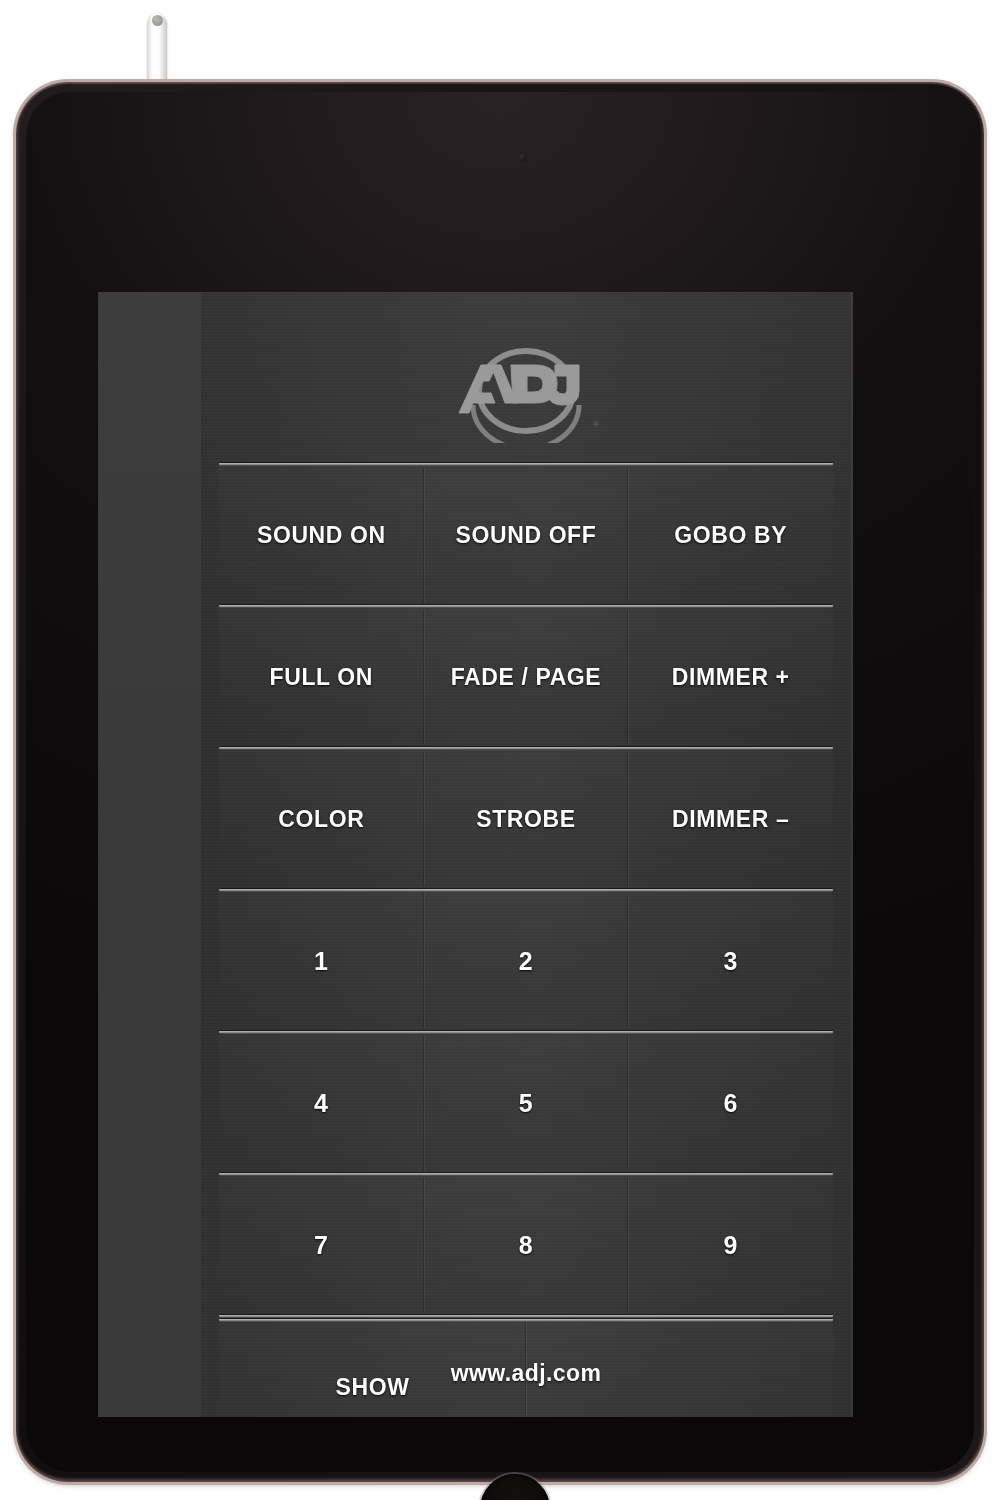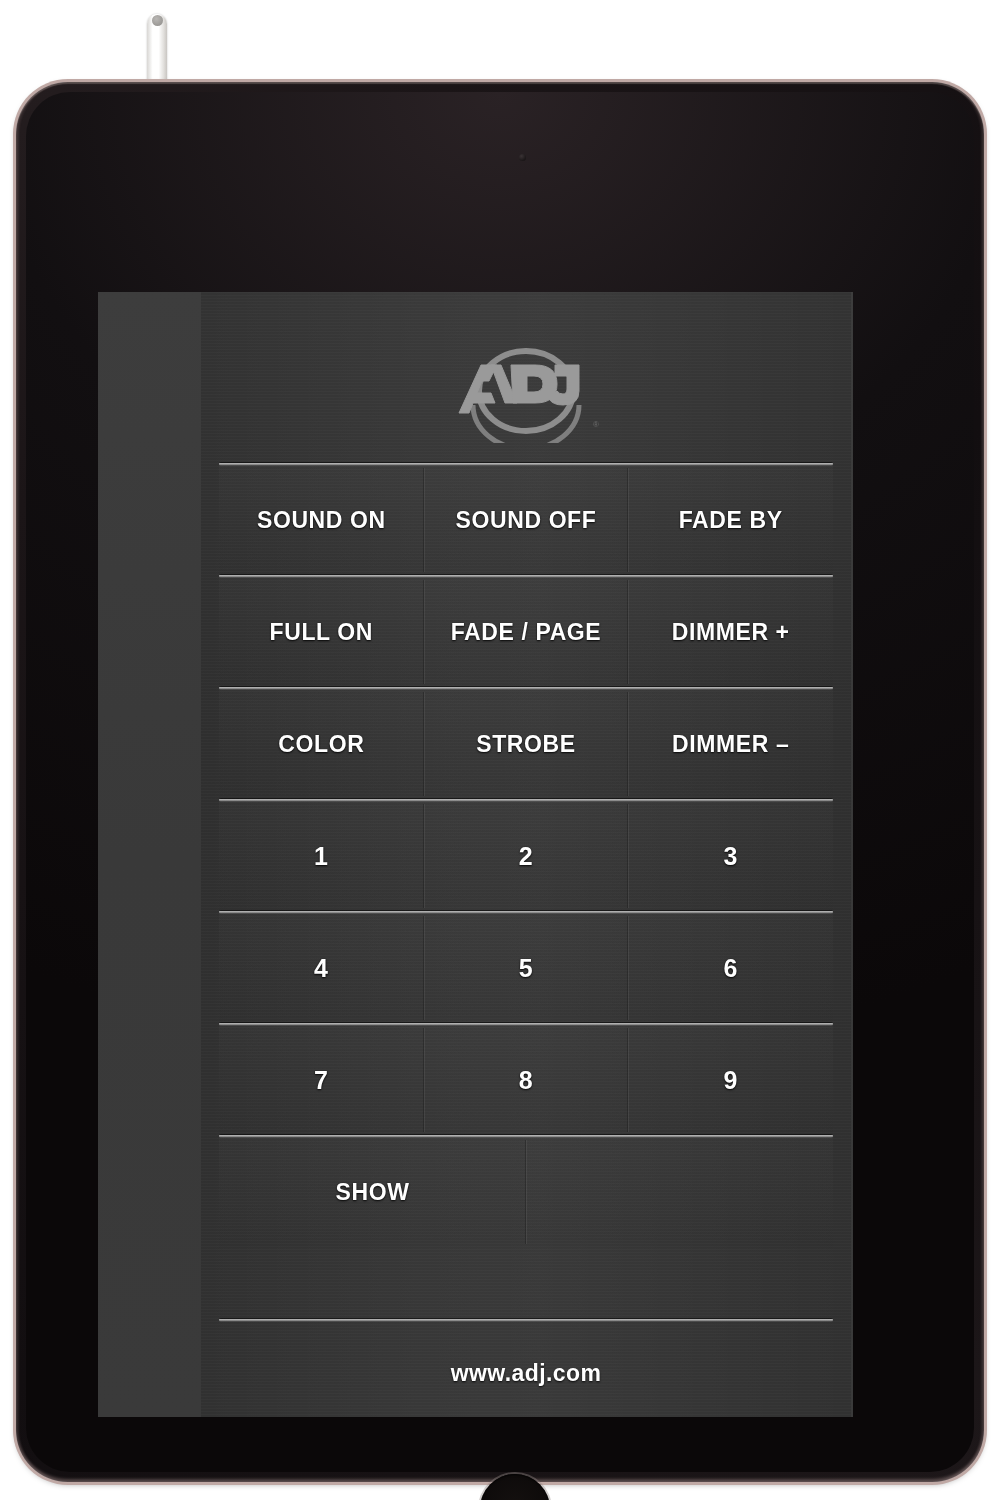--- a/index.html
+++ b/index.html
@@ -169,21 +169,21 @@
   
   #grid {
     position: absolute;
     left: 18px;
     top: 172px;
     width: 614px;
   }
   .row {
     display: flex;
     width: 614px;
-    height: 112px;
+    height: 142px;
     position: relative;
   }
   .cell {
     flex: 1 1 0;
     position: relative;
     display: flex;
     align-items: center;
     justify-content: center;
     color: #ffffff;
     font-size: 23px;
@@ -289,21 +289,21 @@
           </svg>
           <span id="logo-r">®</span>
         </div>
       </div>
 
       <div id="grid">
 
         <div class="row">
           <div class="cell">SOUND ON</div>
           <div class="cell">SOUND OFF</div>
-          <div class="cell">FADE BY</div>
+          <div class="cell">GOBO BY</div>
         </div>
 
         <div class="row">
           <div class="cell">FULL ON</div>
           <div class="cell">FADE / PAGE</div>
           <div class="cell">DIMMER +</div>
         </div>
 
         <div class="row">
           <div class="cell">COLOR</div>

